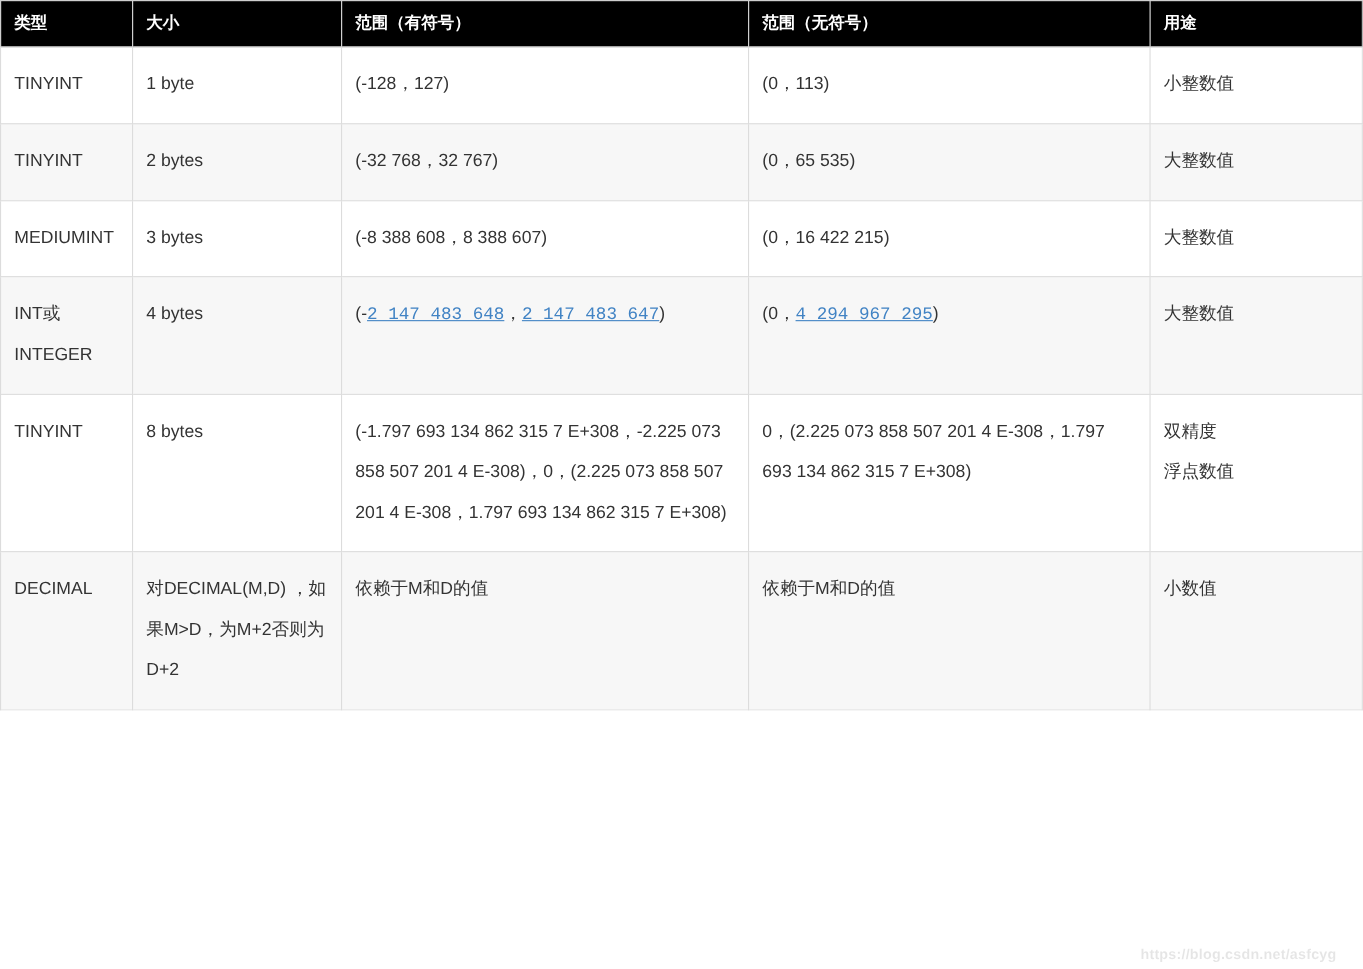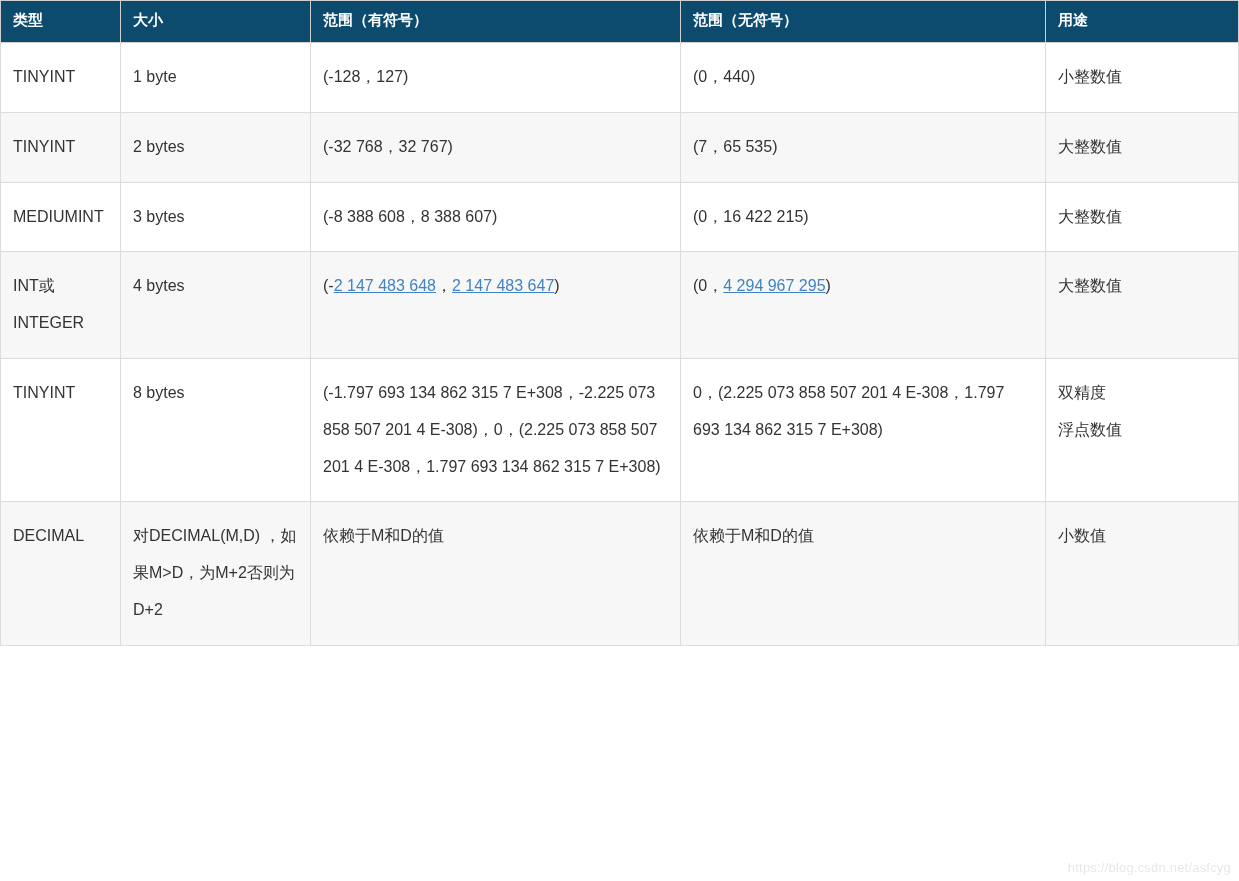--- a/index.html
+++ b/index.html
@@ -22,21 +22,21 @@
     width: 100%;
     table-layout: fixed;
     border: 1px solid #dcdcdc;
   }
   col.c-type  { width: 120px; }
   col.c-size  { width: 190px; }
   col.c-srng  { width: 370px; }
   col.c-urng  { width: 365px; }
   col.c-use   { width: auto; }
   th {
-    background: #0c4a6e;
+    background: #000000;
     color: #ffffff;
     font-weight: 700;
     text-align: left;
     padding: 10px 12px 12px 12px;
     font-size: 15px;
     border: 1px solid #cfcfcf;
     vertical-align: middle;
   }
   td {
     border: 1px solid #dcdcdc;
@@ -45,30 +45,32 @@
     line-height: 2.3;
     font-size: 16px;
     color: #333333;
     word-break: break-word;
   }
   tbody tr:nth-child(odd)  td { background: #ffffff; }
   tbody tr:nth-child(even) td { background: #f7f7f7; }
   a.num {
     color: #4183c4;
     text-decoration: underline;
+    font-family: Liberation Mono, monospace;
   }
   .watermark {
     position: fixed;
-    right: 8px;
+    right: 24px;
     bottom: 6px;
     font-size: 13px;
     color: rgba(0,0,0,0.10);
     letter-spacing: 0.2px;
     pointer-events: none;
     user-select: none;
+    font-weight: bold;
   }
 </style>
 </head>
 <body>
 
 <div class="wrap">
 <table>
   <colgroup>
     <col class="c-type">
     <col class="c-size">
@@ -84,29 +86,29 @@
       <th>范围（无符号）</th>
       <th>用途</th>
     </tr>
   </thead>
   <tbody>
 
     <tr>
       <td>TINYINT</td>
       <td>1 byte</td>
       <td>(-128，127)</td>
-      <td>(0，440)</td>
+      <td>(0，113)</td>
       <td>小整数值</td>
     </tr>
 
     <tr>
       <td>TINYINT</td>
       <td>2 bytes</td>
       <td>(-32 768，32 767)</td>
-      <td>(7，65 535)</td>
+      <td>(0，65 535)</td>
       <td>大整数值</td>
     </tr>
 
     <tr>
       <td>MEDIUMINT</td>
       <td>3 bytes</td>
       <td>(-8 388 608，8 388 607)</td>
       <td>(0，16 422 215)</td>
       <td>大整数值</td>
     </tr>

